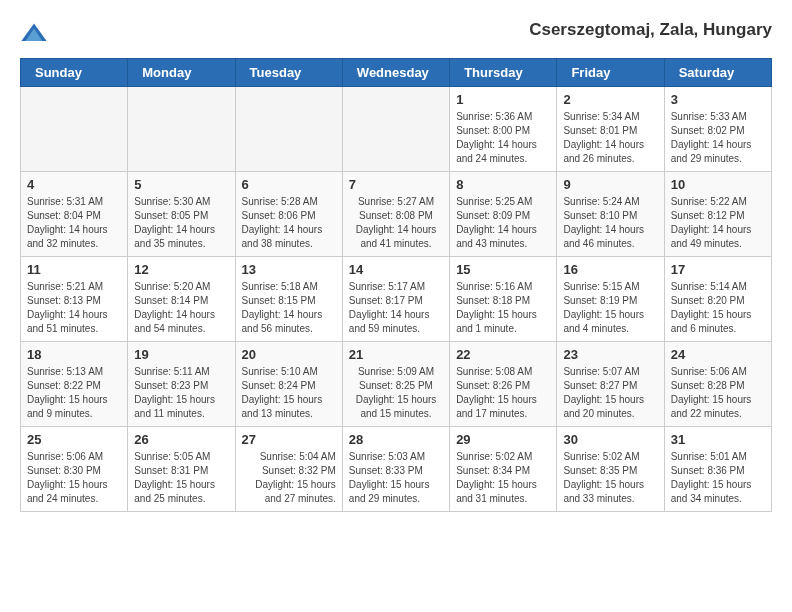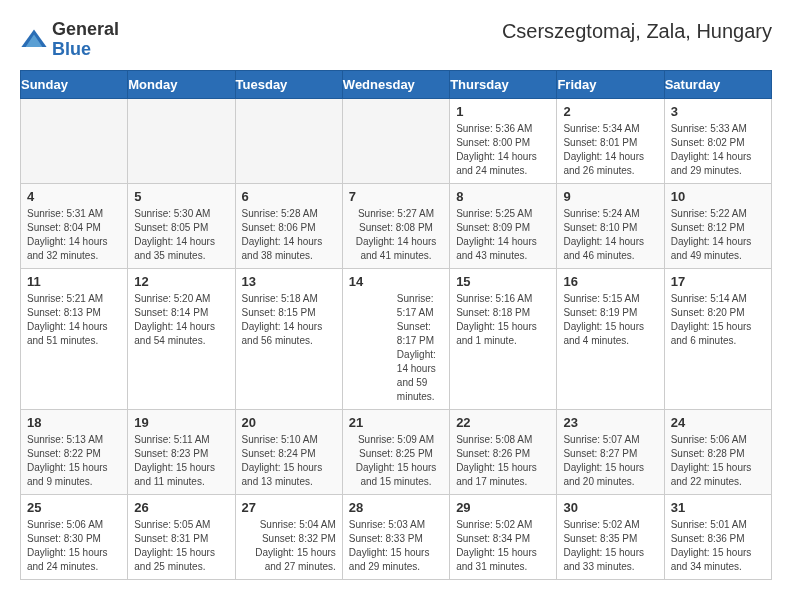--- a/index.html
+++ b/index.html
@@ -42,33 +42,34 @@
     }
     .title-block {
       text-align: right;
     }
     .month-title {
       font-size: 36px;
       font-weight: bold;
       color: #333;
     }
     .location-title {
-      font-size: 20px;
+      font-size: 17px;
       color: #333;
+      font-weight: bold;
     }
     .calendar {
       width: 100%;
       border-collapse: collapse;
       border: 1px solid #ccc;
     }
     .calendar th {
       background-color: #2a6db5;
       color: #fff;
       text-align: left;
-      padding: 6px 0;
+      padding: 6px 14px;
       font-size: 13px;
       border: 1px solid #1e5a9a;
     }
     .calendar td {
       vertical-align: top;
       border: 1px solid #ccc;
       padding: 5px 6px;
       width: calc(100% / 7);
       min-height: 80px;
       background: #fff;
@@ -97,24 +98,20 @@
   </style>
 </head>
 <body>
 
 <div class="header">
   <div class="logo">
     <svg class="logo-icon" viewBox="0 0 40 40">
       <polygon points="20,5 38,30 2,30" fill="#2a6db5"></polygon>
       <polygon points="20,12 32,30 8,30" fill="#5a9fd4"></polygon>
     </svg>
-    <div class="logo-text">
-      <span class="logo-general">General</span>
-      <span class="logo-blue">Blue</span>
-    </div>
   </div>
   <div class="title-block">
     <div class="location-title">Cserszegtomaj, Zala, Hungary</div>
   </div>
 </div>
 
 <table class="calendar">
   <thead>
     <tr>
     <th>Sunday</th>
@@ -222,21 +219,21 @@
         </td>
         <td>
           <span class="day-number">13</span>
           <div class="day-info" style="white-space: pre-line;">Sunrise: 5:18 AM
 Sunset: 8:15 PM
 Daylight: 14 hours
 and 56 minutes.</div>
         </td>
         <td>
           <span class="day-number">14</span>
-          <div class="day-info" style="white-space: pre-line; margin-left: 48px;">Sunrise: 5:17 AM
+          <div class="day-info" style="white-space: pre-line;">Sunrise: 5:17 AM
 Sunset: 8:17 PM
 Daylight: 14 hours
 and 59 minutes.</div>
         </td>
         <td>
           <span class="day-number">15</span>
           <div class="day-info" style="white-space: pre-line;">Sunrise: 5:16 AM
 Sunset: 8:18 PM
 Daylight: 15 hours
 and 1 minute.</div>

